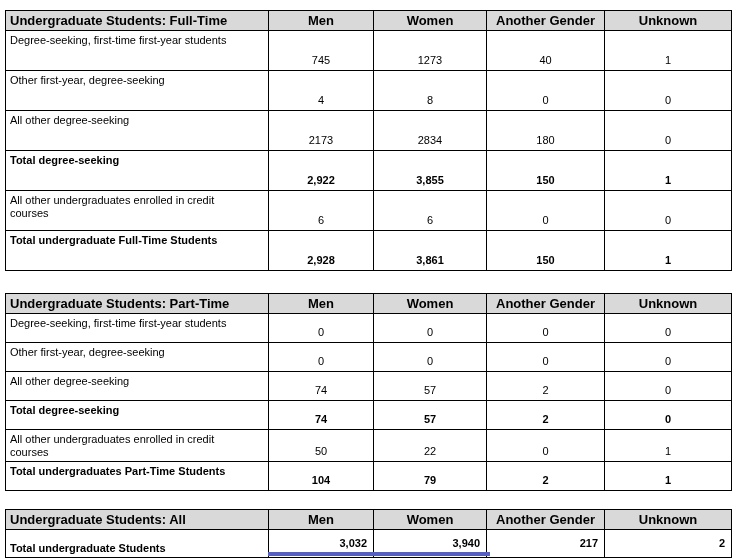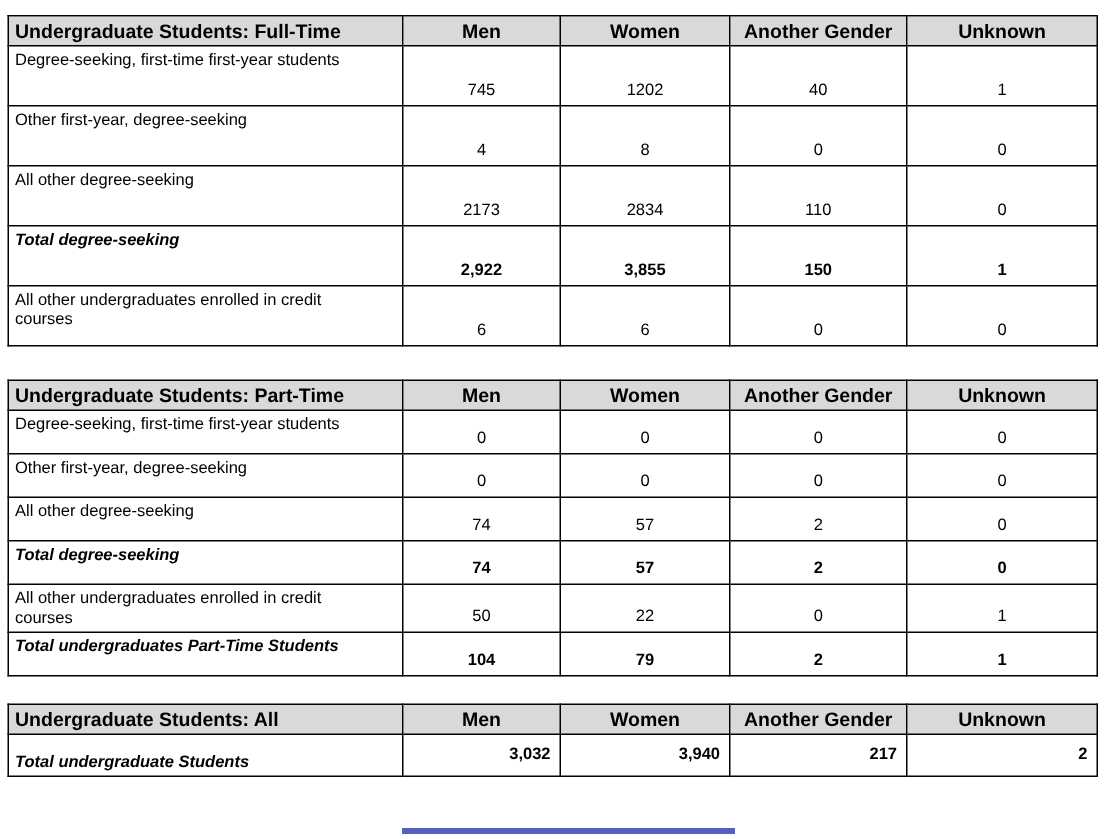--- a/index.html
+++ b/index.html
@@ -43,21 +43,21 @@
     vertical-align: top;
     text-align: left;
     padding: 3px 16px 2px 4px;
     line-height: 13px;
   }
   table.t td.val {
     vertical-align: bottom;
     text-align: center;
     padding: 2px 2px 4px 2px;
   }
-  tr.total td.lbl { font-weight: bold; font-style: italic; }
+  tr.total td.lbl { font-weight: bold; }
   tr.total td.val { font-weight: bold; }
 
   table.t1 { margin-bottom: 22px; }
   table.t1 tbody tr { height: 40px; }
 
   table.t2 { margin-bottom: 18px; }
   table.t2 tbody tr { height: 29px; }
 
   table.t3 tbody tr { height: 18px; }
   table.t3 td.lbl { vertical-align: middle; padding-top: 12px; }
@@ -101,51 +101,58 @@
         <th>Men</th>
         <th>Women</th>
         <th>Another Gender</th>
         <th>Unknown</th>
       </tr>
     </thead>
     <tbody>
       <tr>
         <td class="lbl">Degree-seeking, first-time first-year students</td>
         <td class="val">745</td>
-        <td class="val">1202</td>
+        <td class="val">1273</td>
         <td class="val">40</td>
         <td class="val">1</td>
       </tr>
       <tr>
         <td class="lbl">Other first-year, degree-seeking</td>
         <td class="val">4</td>
         <td class="val">8</td>
         <td class="val">0</td>
         <td class="val">0</td>
       </tr>
       <tr>
         <td class="lbl">All other degree-seeking</td>
         <td class="val">2173</td>
         <td class="val">2834</td>
-        <td class="val">110</td>
+        <td class="val">180</td>
         <td class="val">0</td>
       </tr>
       <tr class="total">
         <td class="lbl">Total degree-seeking</td>
         <td class="val">2,922</td>
         <td class="val">3,855</td>
         <td class="val">150</td>
         <td class="val">1</td>
       </tr>
       <tr>
         <td class="lbl">All other undergraduates enrolled in credit courses</td>
         <td class="val">6</td>
         <td class="val">6</td>
         <td class="val">0</td>
         <td class="val">0</td>
+      </tr>
+      <tr class="total">
+        <td class="lbl">Total undergraduate Full-Time Students</td>
+        <td class="val">2,928</td>
+        <td class="val">3,861</td>
+        <td class="val">150</td>
+        <td class="val">1</td>
       </tr>
     </tbody>
   </table>
 
   <table class="t t2">
     <colgroup>
         <col class="c0">
         <col class="c1">
         <col class="c2">
         <col class="c3">

